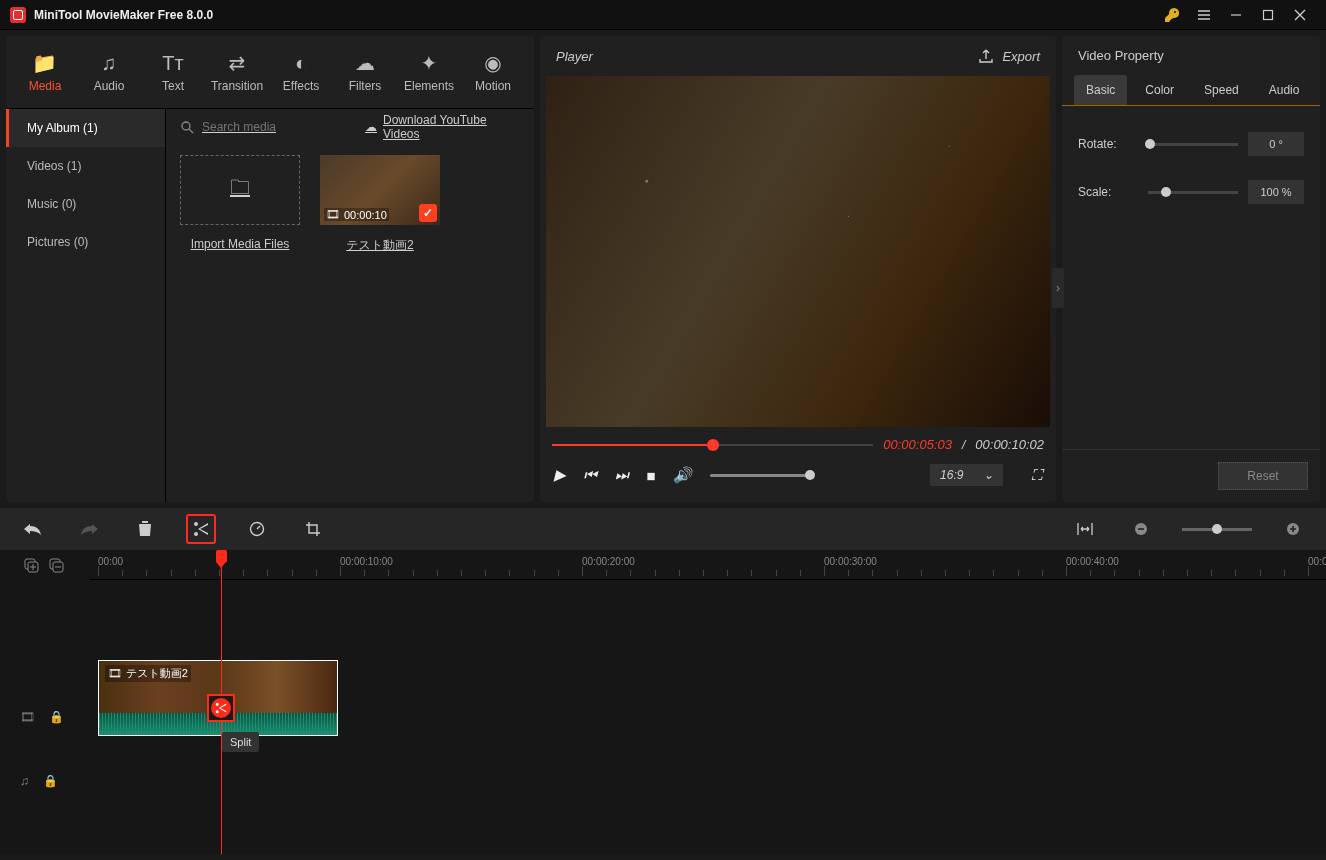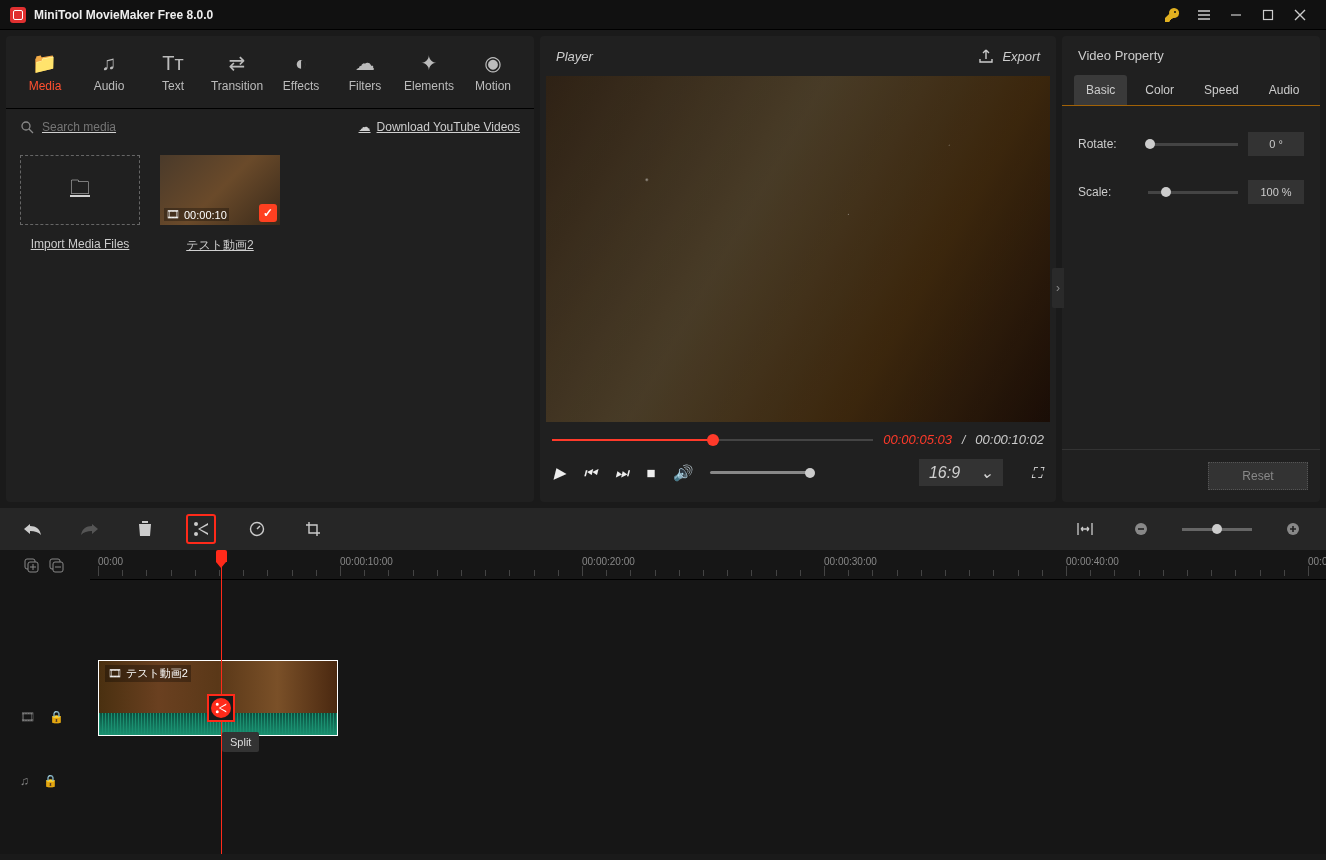--- a/index.html
+++ b/index.html
@@ -54,36 +54,36 @@
 .progress { display:flex; align-items:center; gap:10px; padding:10px 12px 6px;text-align:right; }
 .pg-track { flex:1; height:2px; background:#444; position:relative; }
 .pg-fill { position:absolute; left:0; top:0; bottom:0; width:50%; background:#ff3a2a; }
 .pg-knob { position:absolute; left:50%; top:50%; width:12px; height:12px; background:#ff3a2a; border-radius:50%; transform:translate(-50%,-50%); }
 .time-cur { color:#ff3a2a; font-size:13px; }
 .time-tot { color:#ccc; font-size:13px; }
 .controls { display:flex; align-items:center; gap:18px; padding:6px 14px; }
 .ctrl-btn { color:#eee; font-size:15px; cursor:pointer; }
 .vol-slider { width:100px; height:3px; background:#888; border-radius:2px; position:relative; }
 .vol-slider::after{content:"";position:absolute;right:-5px;top:50%;width:10px;height:10px;background:#ccc;border-radius:50%;transform:translateY(-50%);}
-.aspect { margin-left:auto; background:#333; padding:4px 10px; font-size:16px; display:flex; align-items:center; gap:20px; cursor:pointer;}
+.aspect { margin-left:auto; background:#333; padding:4px 10px; font-size:12px; display:flex; align-items:center; gap:20px; cursor:pointer;}
 .fs { margin-left:10px; cursor:pointer; }
 
 
 .prop-head { padding:12px 16px; font-size:13px; color:#ccc; }
 .prop-tabs { display:flex; gap:6px; padding:0 12px; border-bottom:1px solid #a16207; margin-bottom:14px; }
 .prop-tab { padding:8px 12px; font-size:12px; color:#ccc; cursor:pointer; border-radius:3px 3px 0 0; }
 .prop-tab.active { background:#3a3a3a; }
 .prop-row { display:flex; align-items:center; padding:12px 16px; gap:10px; font-size:12px; color:#ccc; }
 .prop-row .label { width:60px; }
 .flip-btn { width:30px; height:26px; background:#333; display:flex; align-items:center; justify-content:center; cursor:pointer; }
 .slider { flex:1; height:3px; background:#444; position:relative; }
 .slider .knob { position:absolute; left:0%; top:50%; width:10px; height:10px; background:#ccc; border-radius:50%; transform:translate(-50%,-50%); }
 .val-box { width:56px; height:24px; background:#333; display:flex; align-items:center; justify-content:center; font-size:11px; }
 .reset-area { margin-top:auto; padding:12px; border-top:1px solid #333; }
-.reset-btn { width:100px; height:28px; margin-left:auto; background:#333; border:1px dotted #555; color:#888; display:flex; align-items:center; justify-content:center; cursor:pointer; font-size:12px; }
+.reset-btn { width:90px; height:28px; margin-left:auto; background:#333; border:1px dotted #555; color:#888; display:flex; align-items:center; justify-content:center; cursor:pointer; font-size:12px; }
 .expand-handle { position:absolute; left:1052px; top:268px; width:12px; height:40px; background:#2a2a2a; display:flex; align-items:center; justify-content:center; color:#888; cursor:pointer; border-radius:2px 0 0 2px;}
 
 
 .tl-toolbar { height:42px; background:#262626; display:flex; align-items:center; padding:0 18px; gap:26px; }
 .tl-tool { width:30px; height:30px; display:flex; align-items:center; justify-content:center; color:#ccc; font-size:16px; cursor:pointer; border-radius:3px; }
 .tl-tool.disabled { color:#555; }
 .tl-tool.highlight { border:2px solid #ff2a1a; }
 .tl-toolbar .sp { flex:1; }
 .zoom-slider { width:70px; height:3px; background:#666; position:relative; }
 .zoom-slider::after{content:"";position:absolute;left:50%;top:50%;width:10px;height:10px;background:#ccc;border-radius:50%;transform:translate(-50%,-50%);}
@@ -174,20 +174,26 @@
       <div class="tab-item">
           <span class="ic">✦</span>
           <span>Elements</span>
         </div>
       <div class="tab-item">
           <span class="ic">◉</span>
           <span>Motion</span>
         </div>
     </div>
     <div class="media-body">
+      <div class="media-side">
+        <div class="cat active">My Album (1)</div>
+        <div class="cat">Videos (1)</div>
+        <div class="cat">Music (0)</div>
+        <div class="cat">Pictures (0)</div>
+      </div>
       <div class="media-content">
         <div class="search-row">
           <span style="color:#888">
             <svg width="14" height="14" viewBox="0 0 14 14">
                 <circle cx="6" cy="6" r="4" fill="none" stroke="currentColor" stroke-width="1.3"></circle>
                 <path stroke="currentColor" stroke-width="1.3" d="M9 9l4 4"></path>
               </svg>
           </span>
           <input placeholder="Search media" style="">
           <div class="yt">

